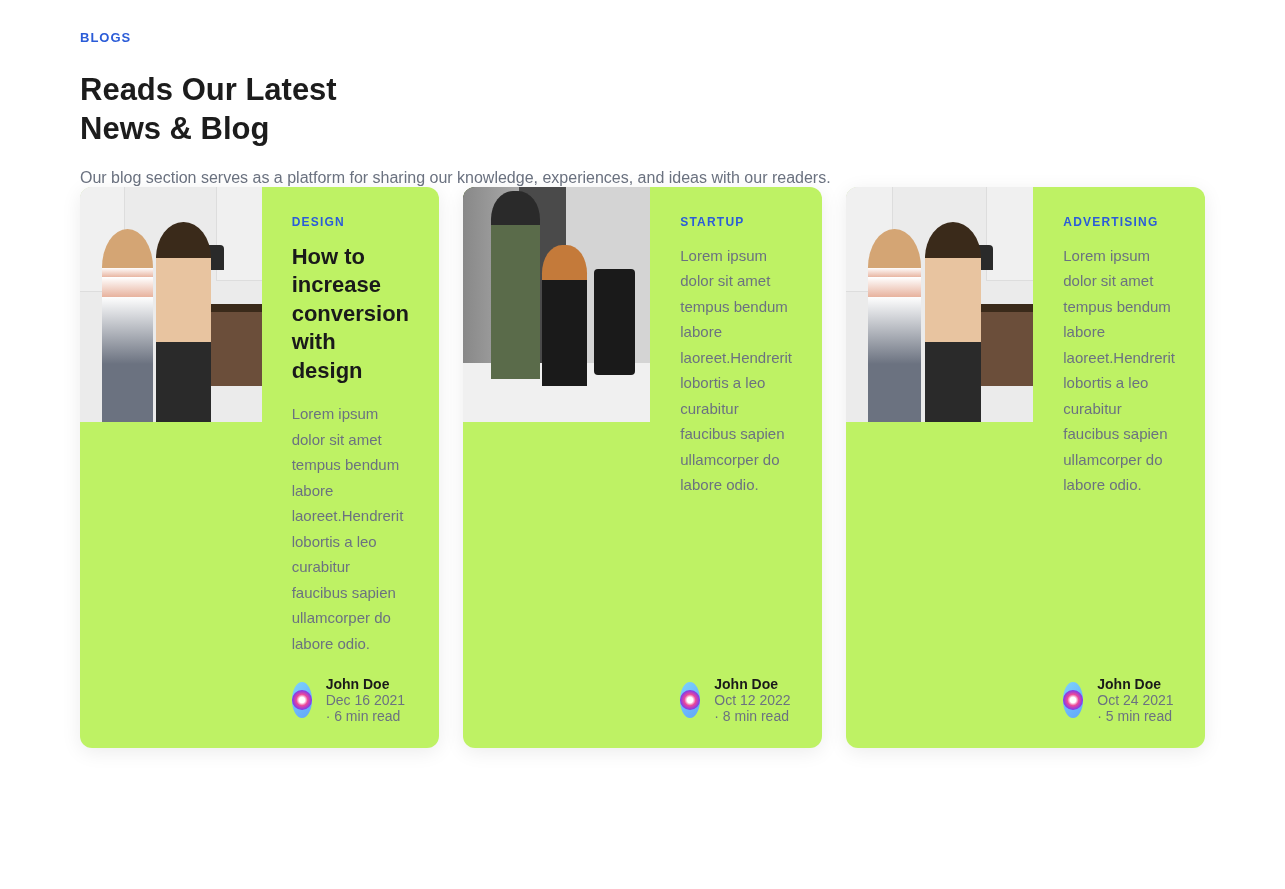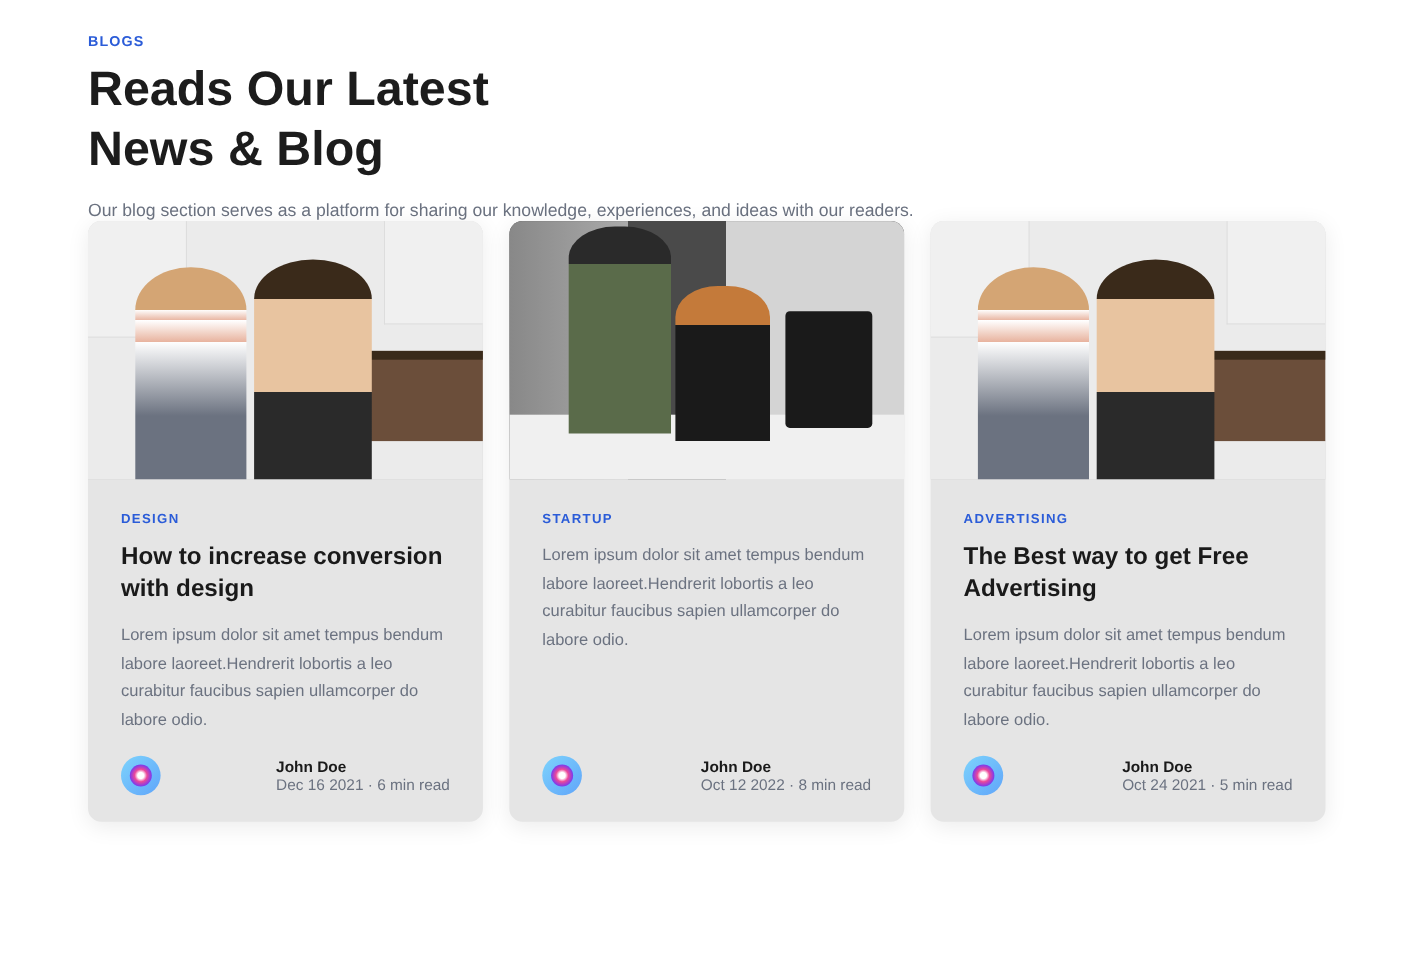--- a/index.html
+++ b/index.html
@@ -11,46 +11,46 @@
       font-family: 'Segoe UI', Tahoma, Geneva, Verdana, sans-serif;
       background: #fff;
       padding: 30px 80px;
       color: #1a1a1a;
     }
     .header-label {
       color: #2b5cd8;
       font-size: 13px;
       font-weight: 700;
       letter-spacing: 1px;
-      margin-bottom: 8px;
+      margin-bottom: 26px;
     }
     .main-title {
-      font-size: 44px;
+      font-size: 31px;
       font-weight: 700;
       line-height: 1.25;
       color: #1c1c1c;
       margin-bottom: 20px;
     }
     .subtitle {
       color: #6b7280;
       font-size: 16px;
     }
     .cards-container {
       display: flex;
       gap: 24px;
       align-items: stretch;
     }
     .card {
       flex: 1;
-      background: #e5e5e5;
+      background: #bef264;
       border-radius: 12px;
       overflow: hidden;
       box-shadow: 0 4px 20px rgba(0,0,0,0.08);
       display: flex;
-      flex-direction: column;
+      flex-direction: row;
       cursor: pointer;
     }
     .card-image {
       width: 100%;
       height: 235px;
       background: #ccc;
       position: relative;
       overflow: hidden;
     }
     .card-body {
@@ -301,21 +301,20 @@
           <div class="kitchen-cabinet-l"></div>
           <div class="kitchen-cabinet-r"></div>
           <div class="kitchen-counter"></div>
           <div class="lamp"></div>
           <div class="person-left"></div>
           <div class="person-right"></div>
         </div>
       </div>
       <div class="card-body">
         <div class="card-category">ADVERTISING</div>
-        <h2 class="card-title">The Best way to get Free Advertising</h2>
         <p class="card-desc">Lorem ipsum dolor sit amet tempus bendum labore laoreet.Hendrerit lobortis a leo curabitur faucibus sapien ullamcorper do labore odio.</p>
         <div class="card-footer">
           <div class="avatar"></div>
           <div class="author-block">
             <span class="author-name">John Doe</span>
             <span class="author-meta">Oct 24 2021 · 5 min read</span>
           </div>
         </div>
       </div>
     </article>

